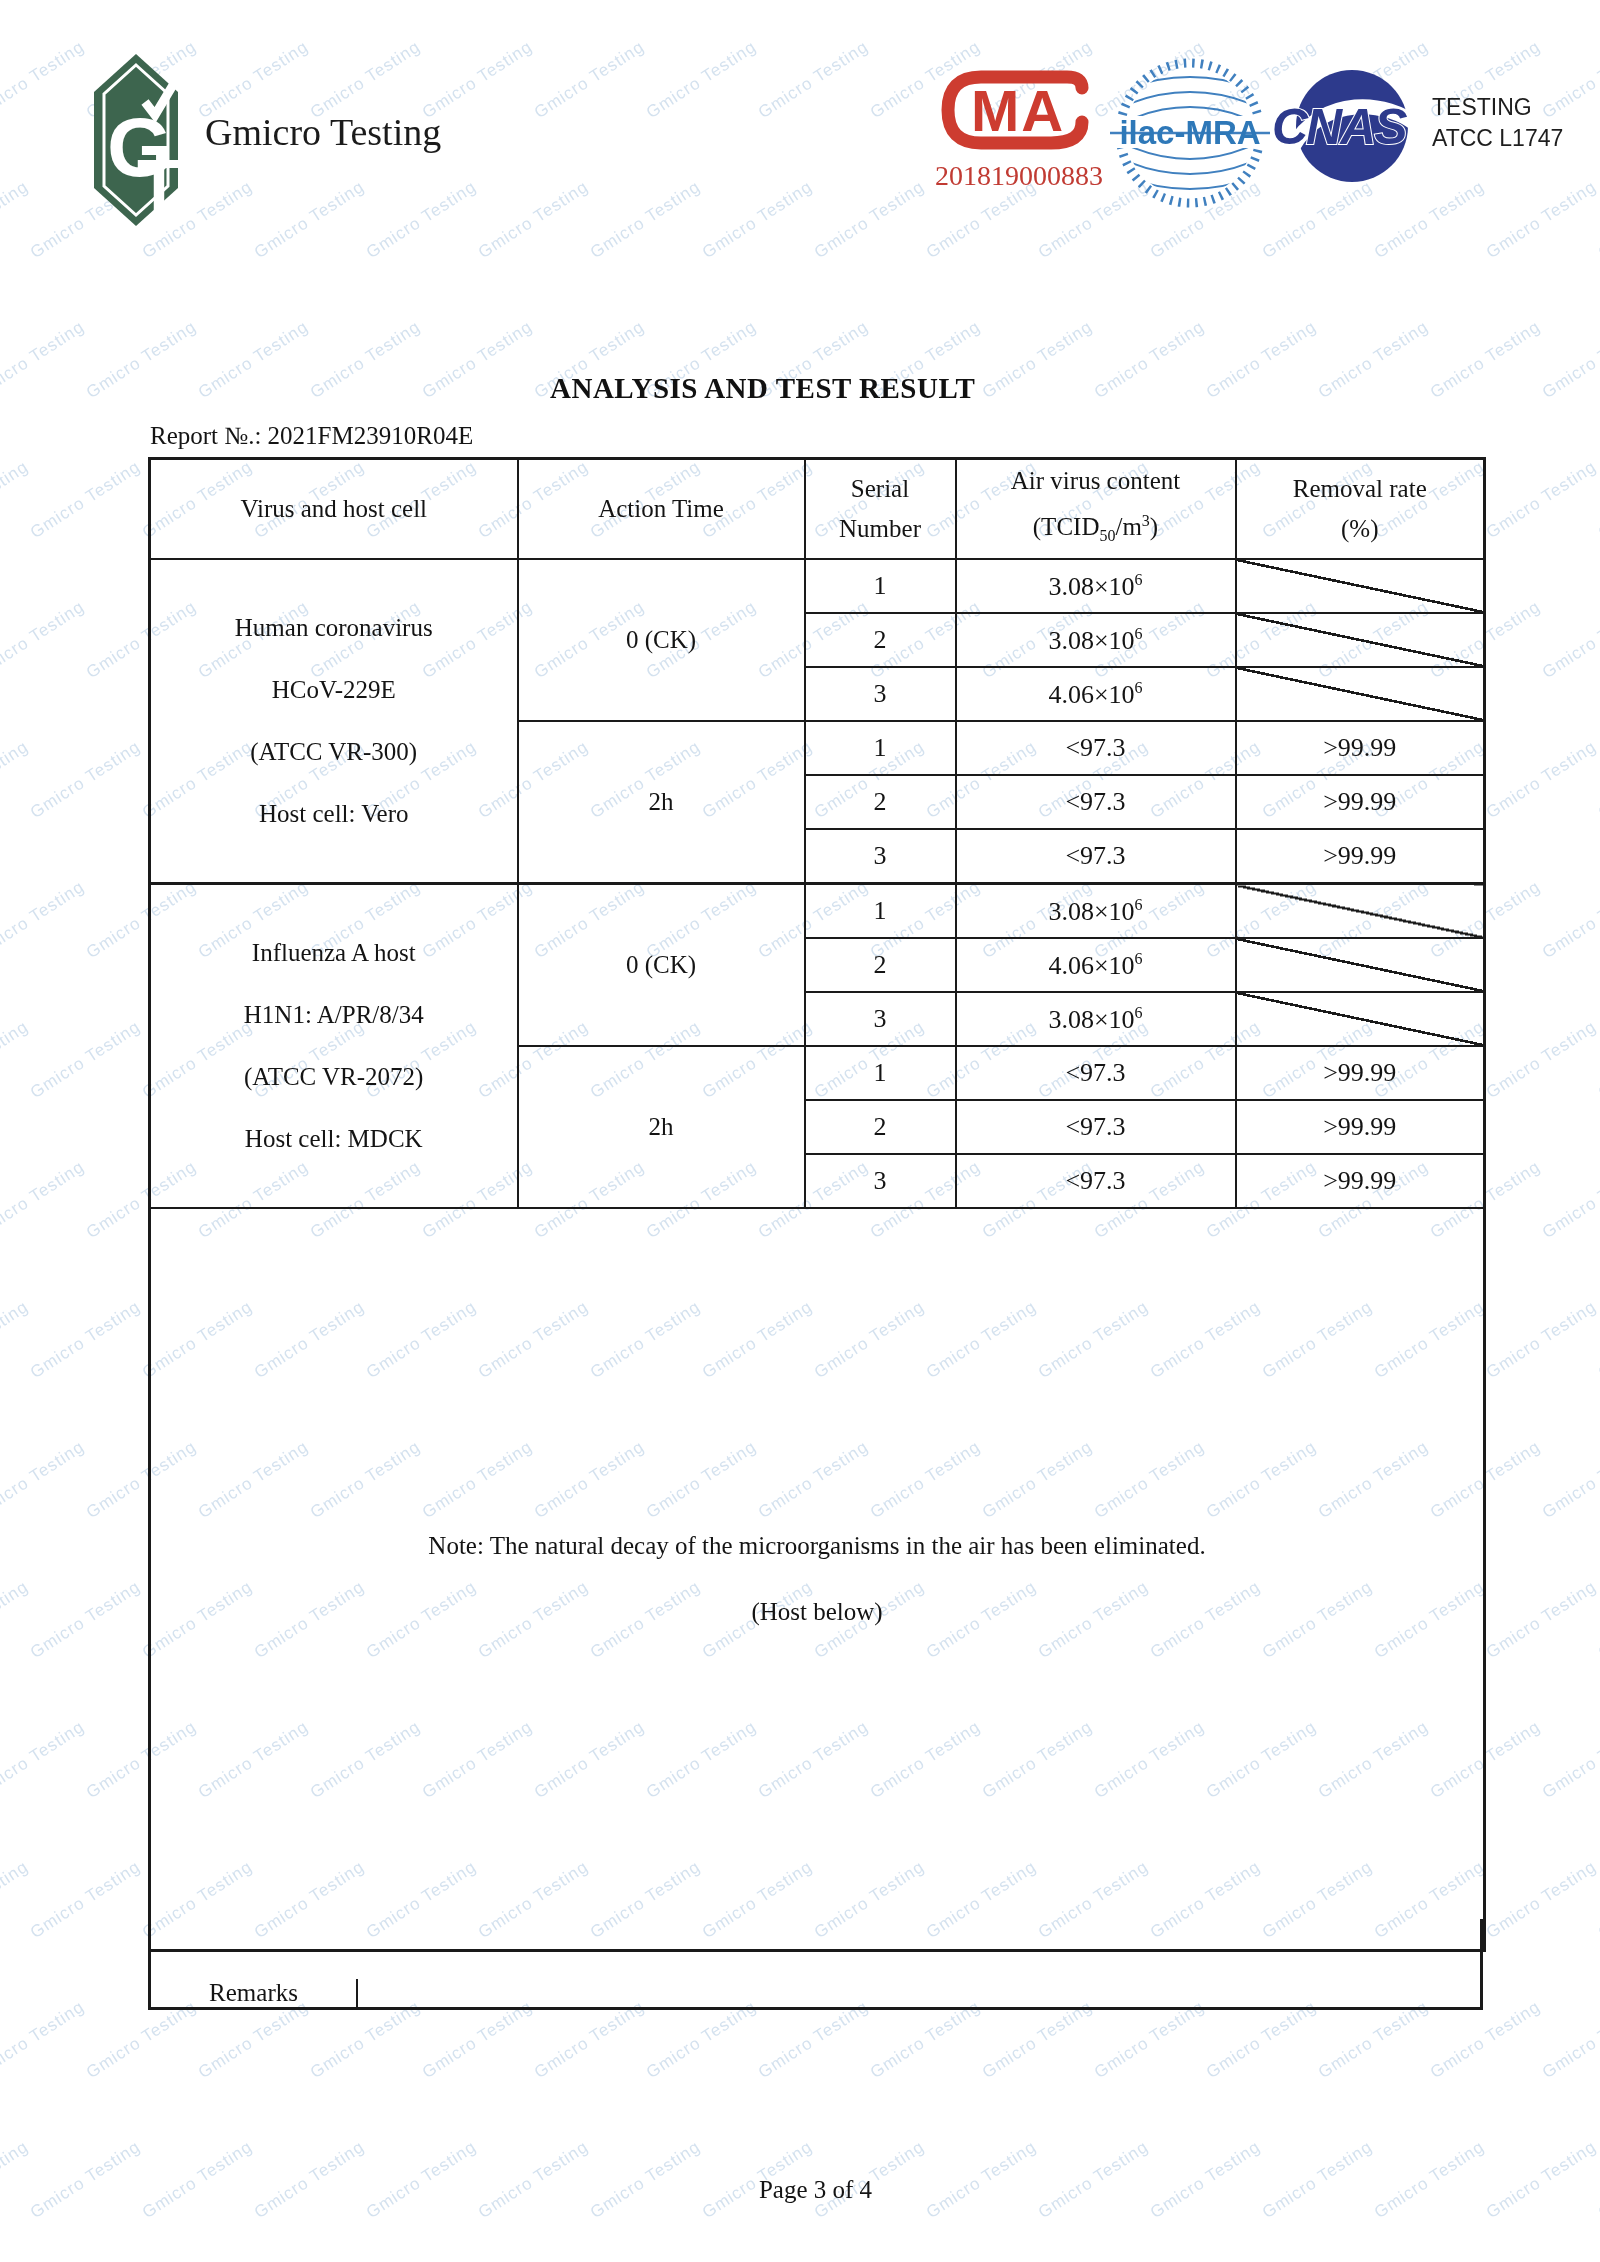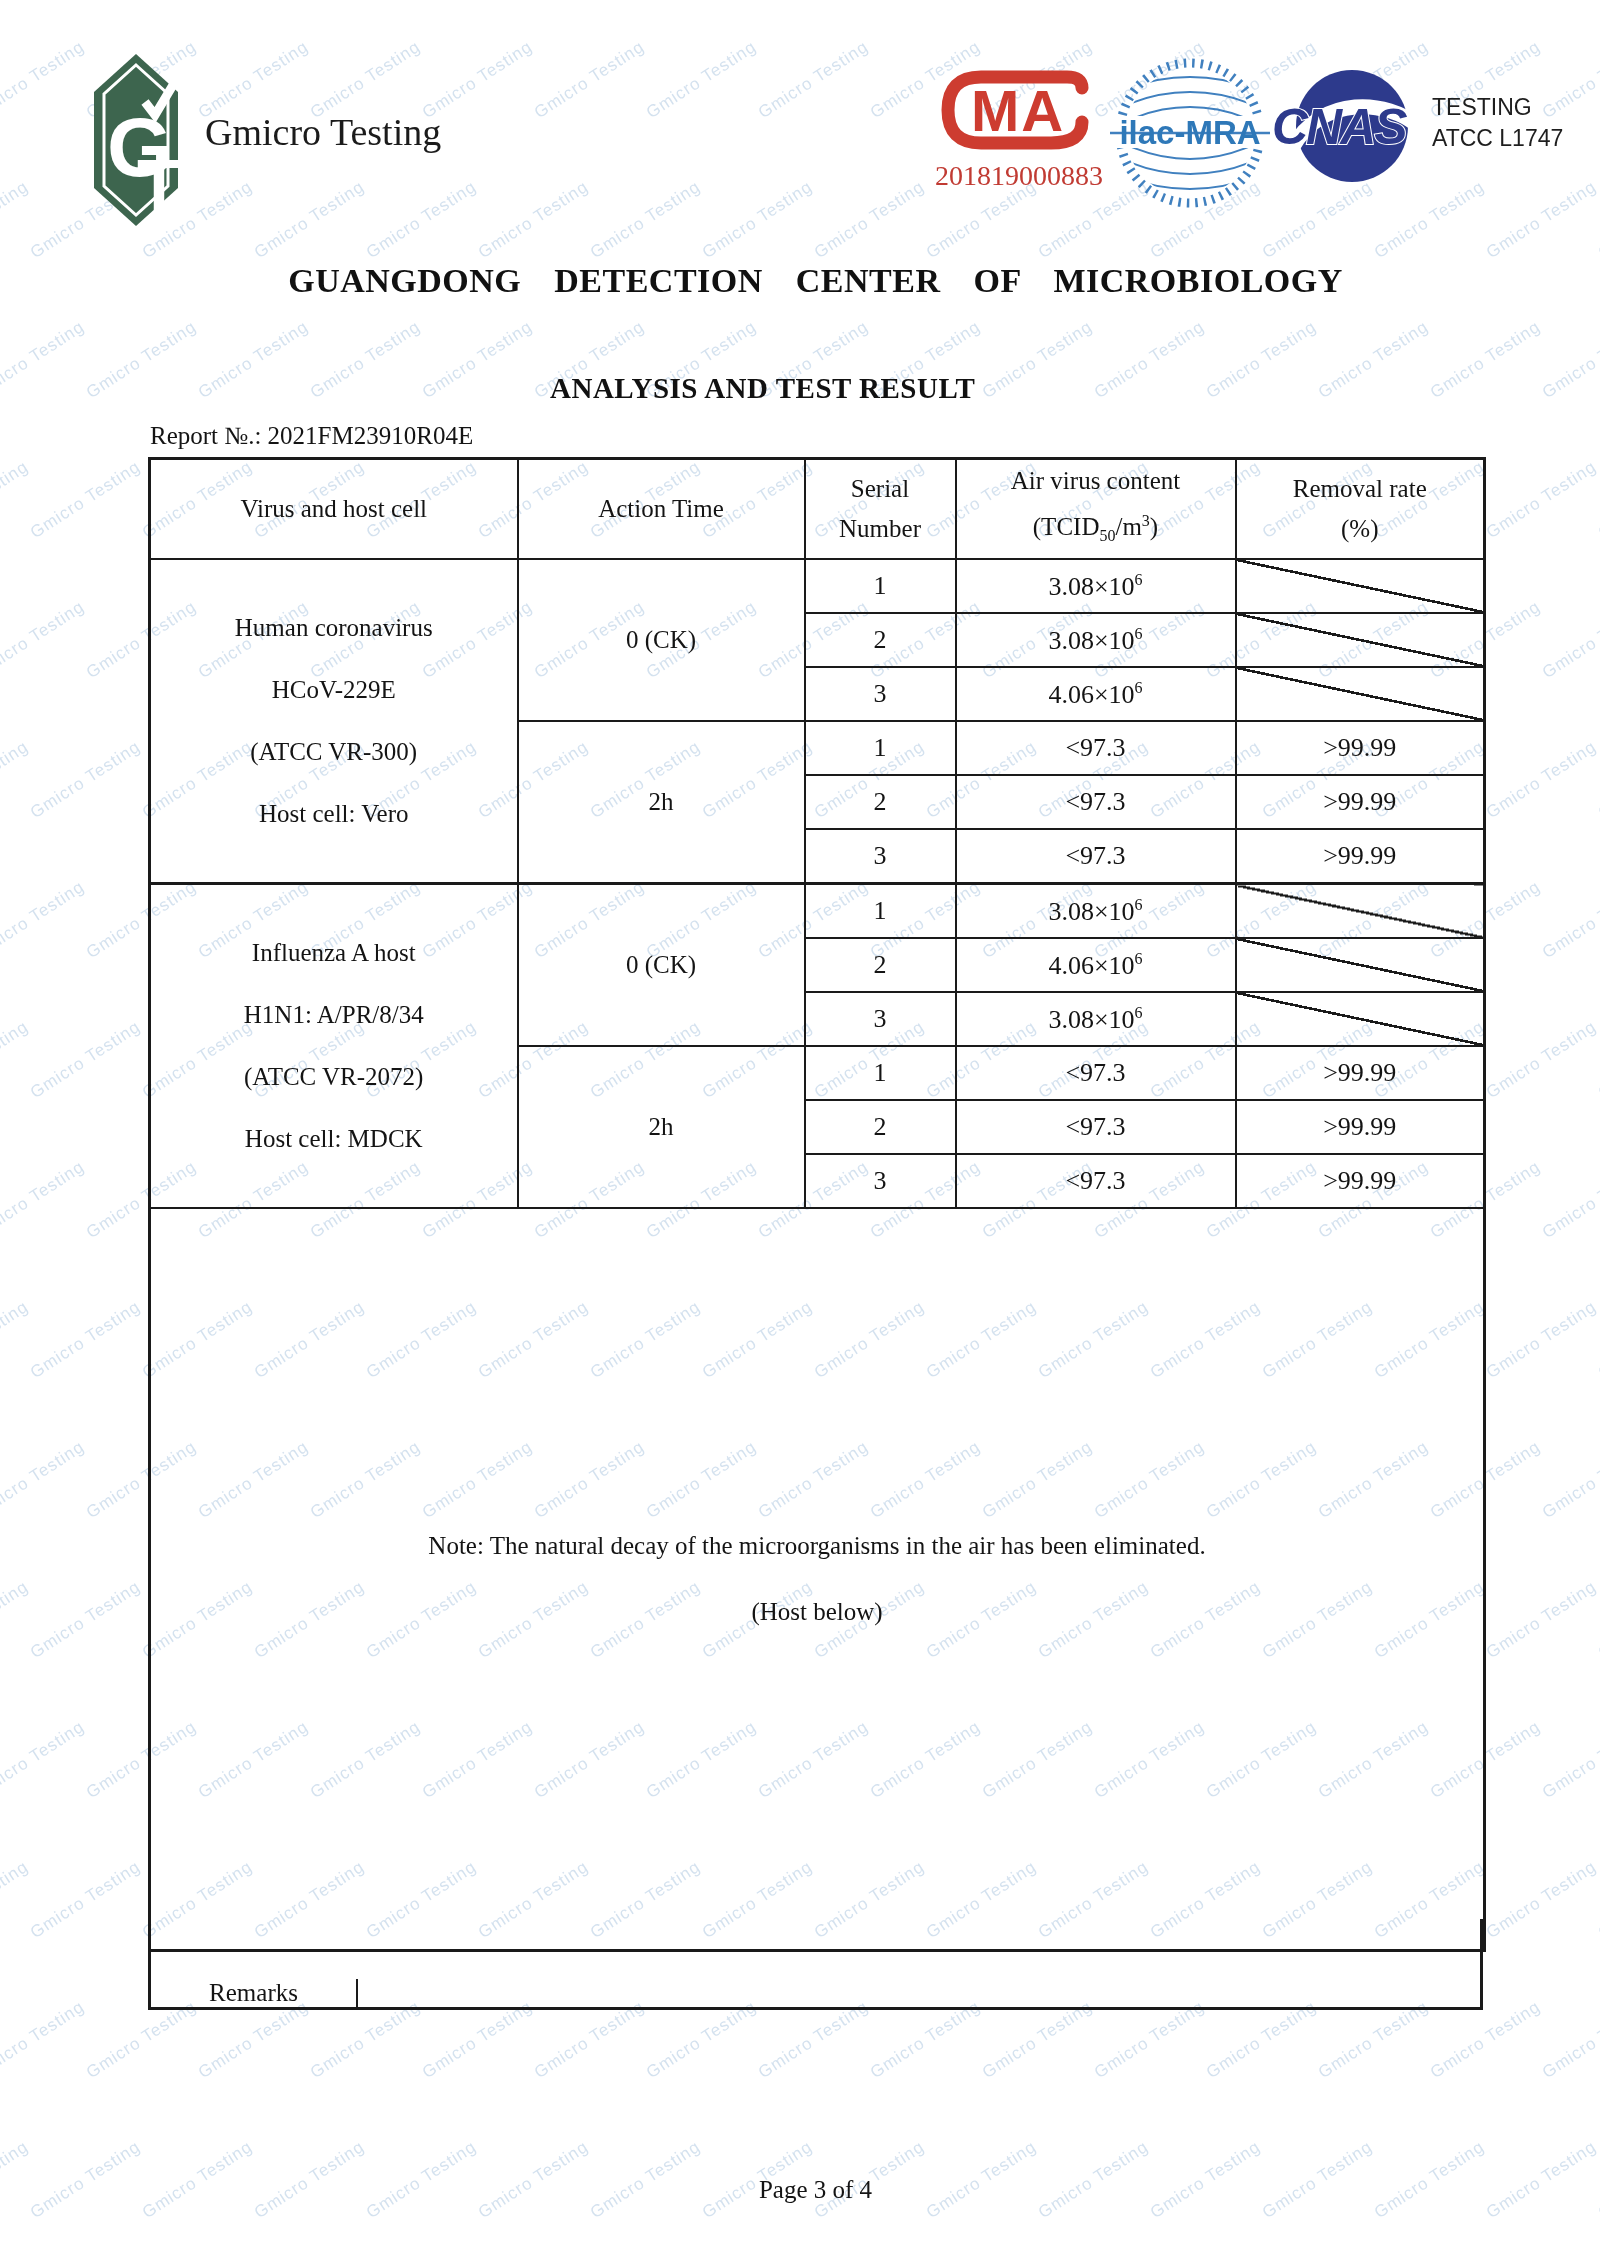--- a/index.html
+++ b/index.html
@@ -391,21 +391,20 @@
     <svg id="cnas-logo" viewBox="0 0 150 135">
       <circle cx="80" cy="66" r="56" fill="#2d3a8c"></circle>
       <path d="M20,88 C50,34 116,40 146,66" fill="none" stroke="#ffffff" stroke-width="15"></path>
       <text x="0" y="84" font-family="Liberation Sans, sans-serif" font-size="50" font-weight="bold" font-style="italic" letter-spacing="-2" fill="#2d3a8c" stroke="#ffffff" stroke-width="2" paint-order="stroke">CNAS</text>
     </svg>
     <div class="cnas-side">
       <div>TESTING</div>
       <div>ATCC L1747</div>
     </div>
 
-    <div class="center-name">GUANGDONG DETECTION CENTER OF MICROBIOLOGY</div>
     <div class="doc-title">ANALYSIS AND TEST RESULT</div>
     <div class="report-line">
       <span>Report №.:</span>
       <span>2021FM23910R04E</span>
     </div>
 
     <div class="table-wrap">
       <table class="results">
         <colgroup>
           <col style="width:368px">

